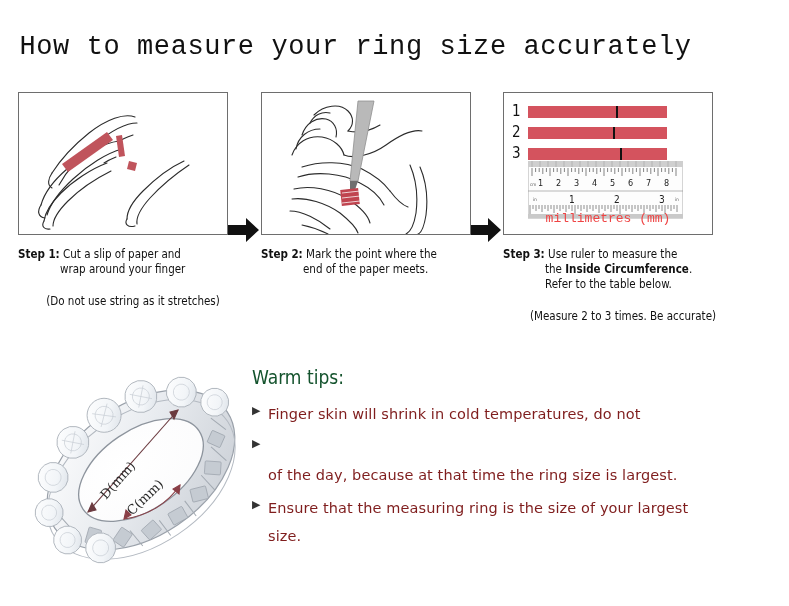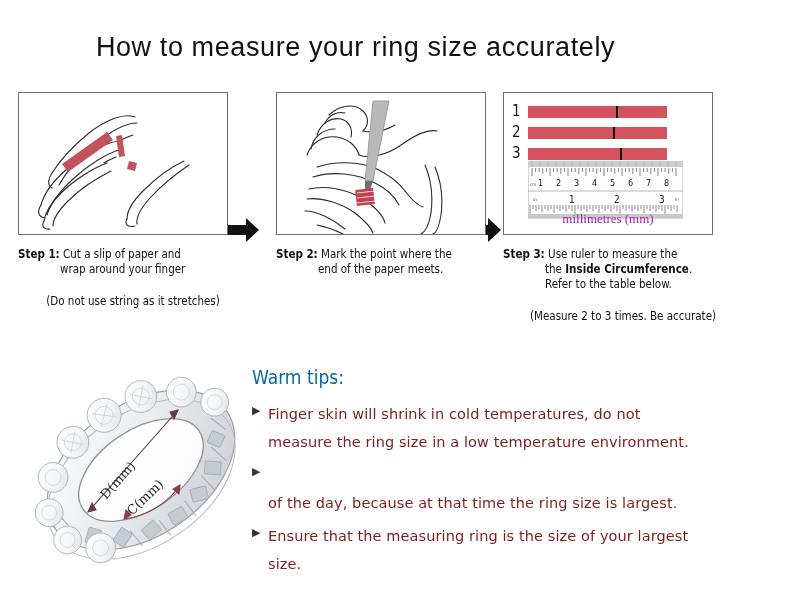--- a/index.html
+++ b/index.html
@@ -16,21 +16,21 @@
     overflow: hidden;
   }
 
   
   #page-title {
     position: absolute;
     top: 32px;
     left: 0;
     width: 711px;
     text-align: center;
-    font-family: Liberation Sans, sans-serif;
+    font-family: Liberation Mono, monospace;
     font-size: 27px;
     font-weight: 400;
     letter-spacing: 0.6px;
     color: #111;
     white-space: nowrap;
   }
 
   
   #steps-row {
     position: absolute;
@@ -38,21 +38,21 @@
     left: 0;
     width: 789px;
     height: 250px;
   }
   .step-col {
     position: absolute;
     top: 0;
     width: 224px;
   }
   .step-col.c1 { left: 18px; }
-  .step-col.c2 { left: 276px; }
+  .step-col.c2 { left: 261px; }
   .step-col.c3 { left: 503px; }
 
   .panel {
     position: relative;
     width: 208px;
     height: 141px;
     border: 1px solid #6e6e6e;
     background: #ffffff;
     overflow: hidden;
   }
@@ -113,36 +113,36 @@
     top: 0;
     width: 2px;
     height: 12px;
     background: #111;
   }
   .mm-label {
     position: absolute;
     left: 0;
     width: 208px;
     text-align: center;
-    font-family: Liberation Serif, serif;
+    font-family: Liberation Mono, monospace;
     font-size: 13px;
-    color: #a21caf;
+    color: #ef4444;
   }
 
   
   #tips {
     position: absolute;
     left: 252px;
     top: 366px;
     width: 520px;
   }
   #tips-heading {
     font-family: "DejaVu Sans Condensed", "DejaVu Sans", sans-serif;
     font-size: 19px;
-    color: #0369a1;
+    color: #14532d;
     margin-bottom: 12px;
   }
   .tip {
     display: flex;
     align-items: flex-start;
     margin-bottom: 5px;
   }
   .tip-bullet {
     flex: 0 0 auto;
     width: 16px;
@@ -564,21 +564,20 @@
   </svg>
 </div>
 
 <div id="tips">
   <div id="tips-heading">Warm tips:</div>
 
   <div class="tip">
     <span class="tip-bullet">▶</span>
     <span class="tip-text">
       <span>Finger skin will shrink in cold temperatures, do not</span><br>
-      <span>measure the ring size in a low temperature environment.</span>
     </span>
   </div>
 
   <div class="tip">
     <span class="tip-bullet">▶</span>
     <span class="tip-text">
       <br>
       <span>of the day, because at that time the ring size is largest.</span>
     </span>
   </div>

